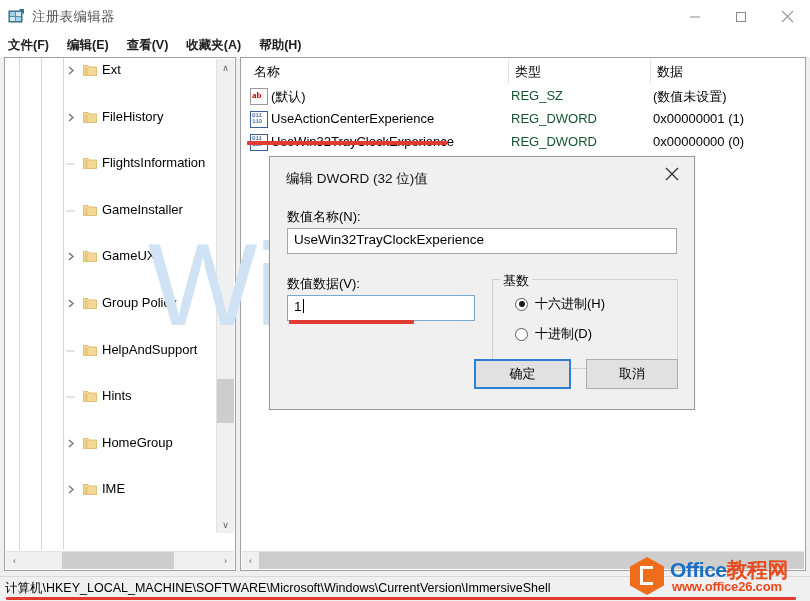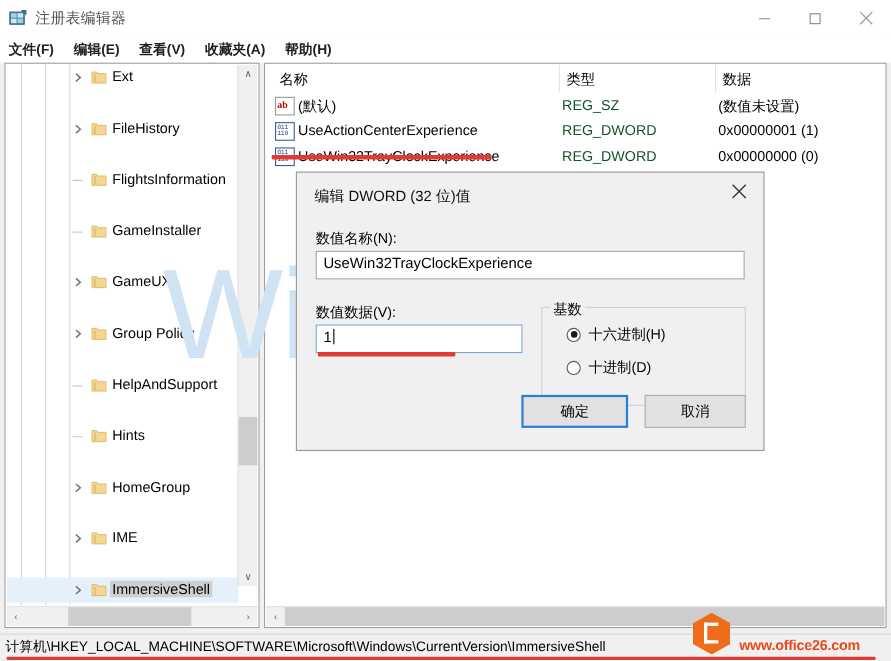--- a/index.html
+++ b/index.html
@@ -267,30 +267,20 @@
           </div>
           <div class="tnode" style="top: 209.7px;">
             <div class="exp"><svg width="10" height="11" viewBox="0 0 10 11">
                 <polyline points="3,2 7,5.5 3,9" fill="none" stroke="#767676" stroke-width="1.4"></polyline>
               </svg></div>
             <div class="folder"><svg width="14" height="14" viewBox="0 0 14 14">
                 <path d="M0.5 2.5 L5 2.5 L6 4 L13.5 4 L13.5 12.5 L0.5 12.5 Z" fill="#f5d795" stroke="#d9b45e" stroke-width="0.8"></path>
                 <rect x="2.2" y="4.4" width="2.2" height="7.6" fill="#e8c274"></rect>
               </svg></div>
             <div class="tlabel">IME</div>
-          </div>
-          <div class="tnode sel band" style="top: 233px;">
-            <div class="exp"><svg width="10" height="11" viewBox="0 0 10 11">
-                <polyline points="3,2 7,5.5 3,9" fill="none" stroke="#767676" stroke-width="1.4"></polyline>
-              </svg></div>
-            <div class="folder"><svg width="14" height="14" viewBox="0 0 14 14">
-                <path d="M0.5 2.5 L5 2.5 L6 4 L13.5 4 L13.5 12.5 L0.5 12.5 Z" fill="#f5d795" stroke="#d9b45e" stroke-width="0.8"></path>
-                <rect x="2.2" y="4.4" width="2.2" height="7.6" fill="#e8c274"></rect>
-              </svg></div>
-            <div class="tlabel">ImmersiveShell</div>
           </div>
         </div>
 
       <div class="vsb">
         <div class="vsb-arrow" style="top:0;">∧</div>
         <div class="vsb-thumb" style="top:320px;height:44px;"></div>
         <div class="vsb-arrow" style="bottom:0;">∨</div>
       </div>
 
       <div class="hsb" style="left:1px;width:228px;">
@@ -389,16 +379,17 @@
     <div class="redline" style="left:19px;top:163px;width:125px;"></div>
   </div>
 
   <div class="statusbar">
     <div class="txt">计算机\HKEY_LOCAL_MACHINE\SOFTWARE\Microsoft\Windows\CurrentVersion\ImmersiveShell</div>
     <div class="redline" style="left:6px;top:20px;width:790px;height:3px;"></div>
   </div>
 
   <div class="logo">
     <div class="logo-hex"></div>
+    <div class="logo-t1"><span>Office</span><span class="cn">教程网</span></div>
     <div class="logo-t2">www.office26.com</div>
   </div>
 
 </div>
 
 </body></html>

